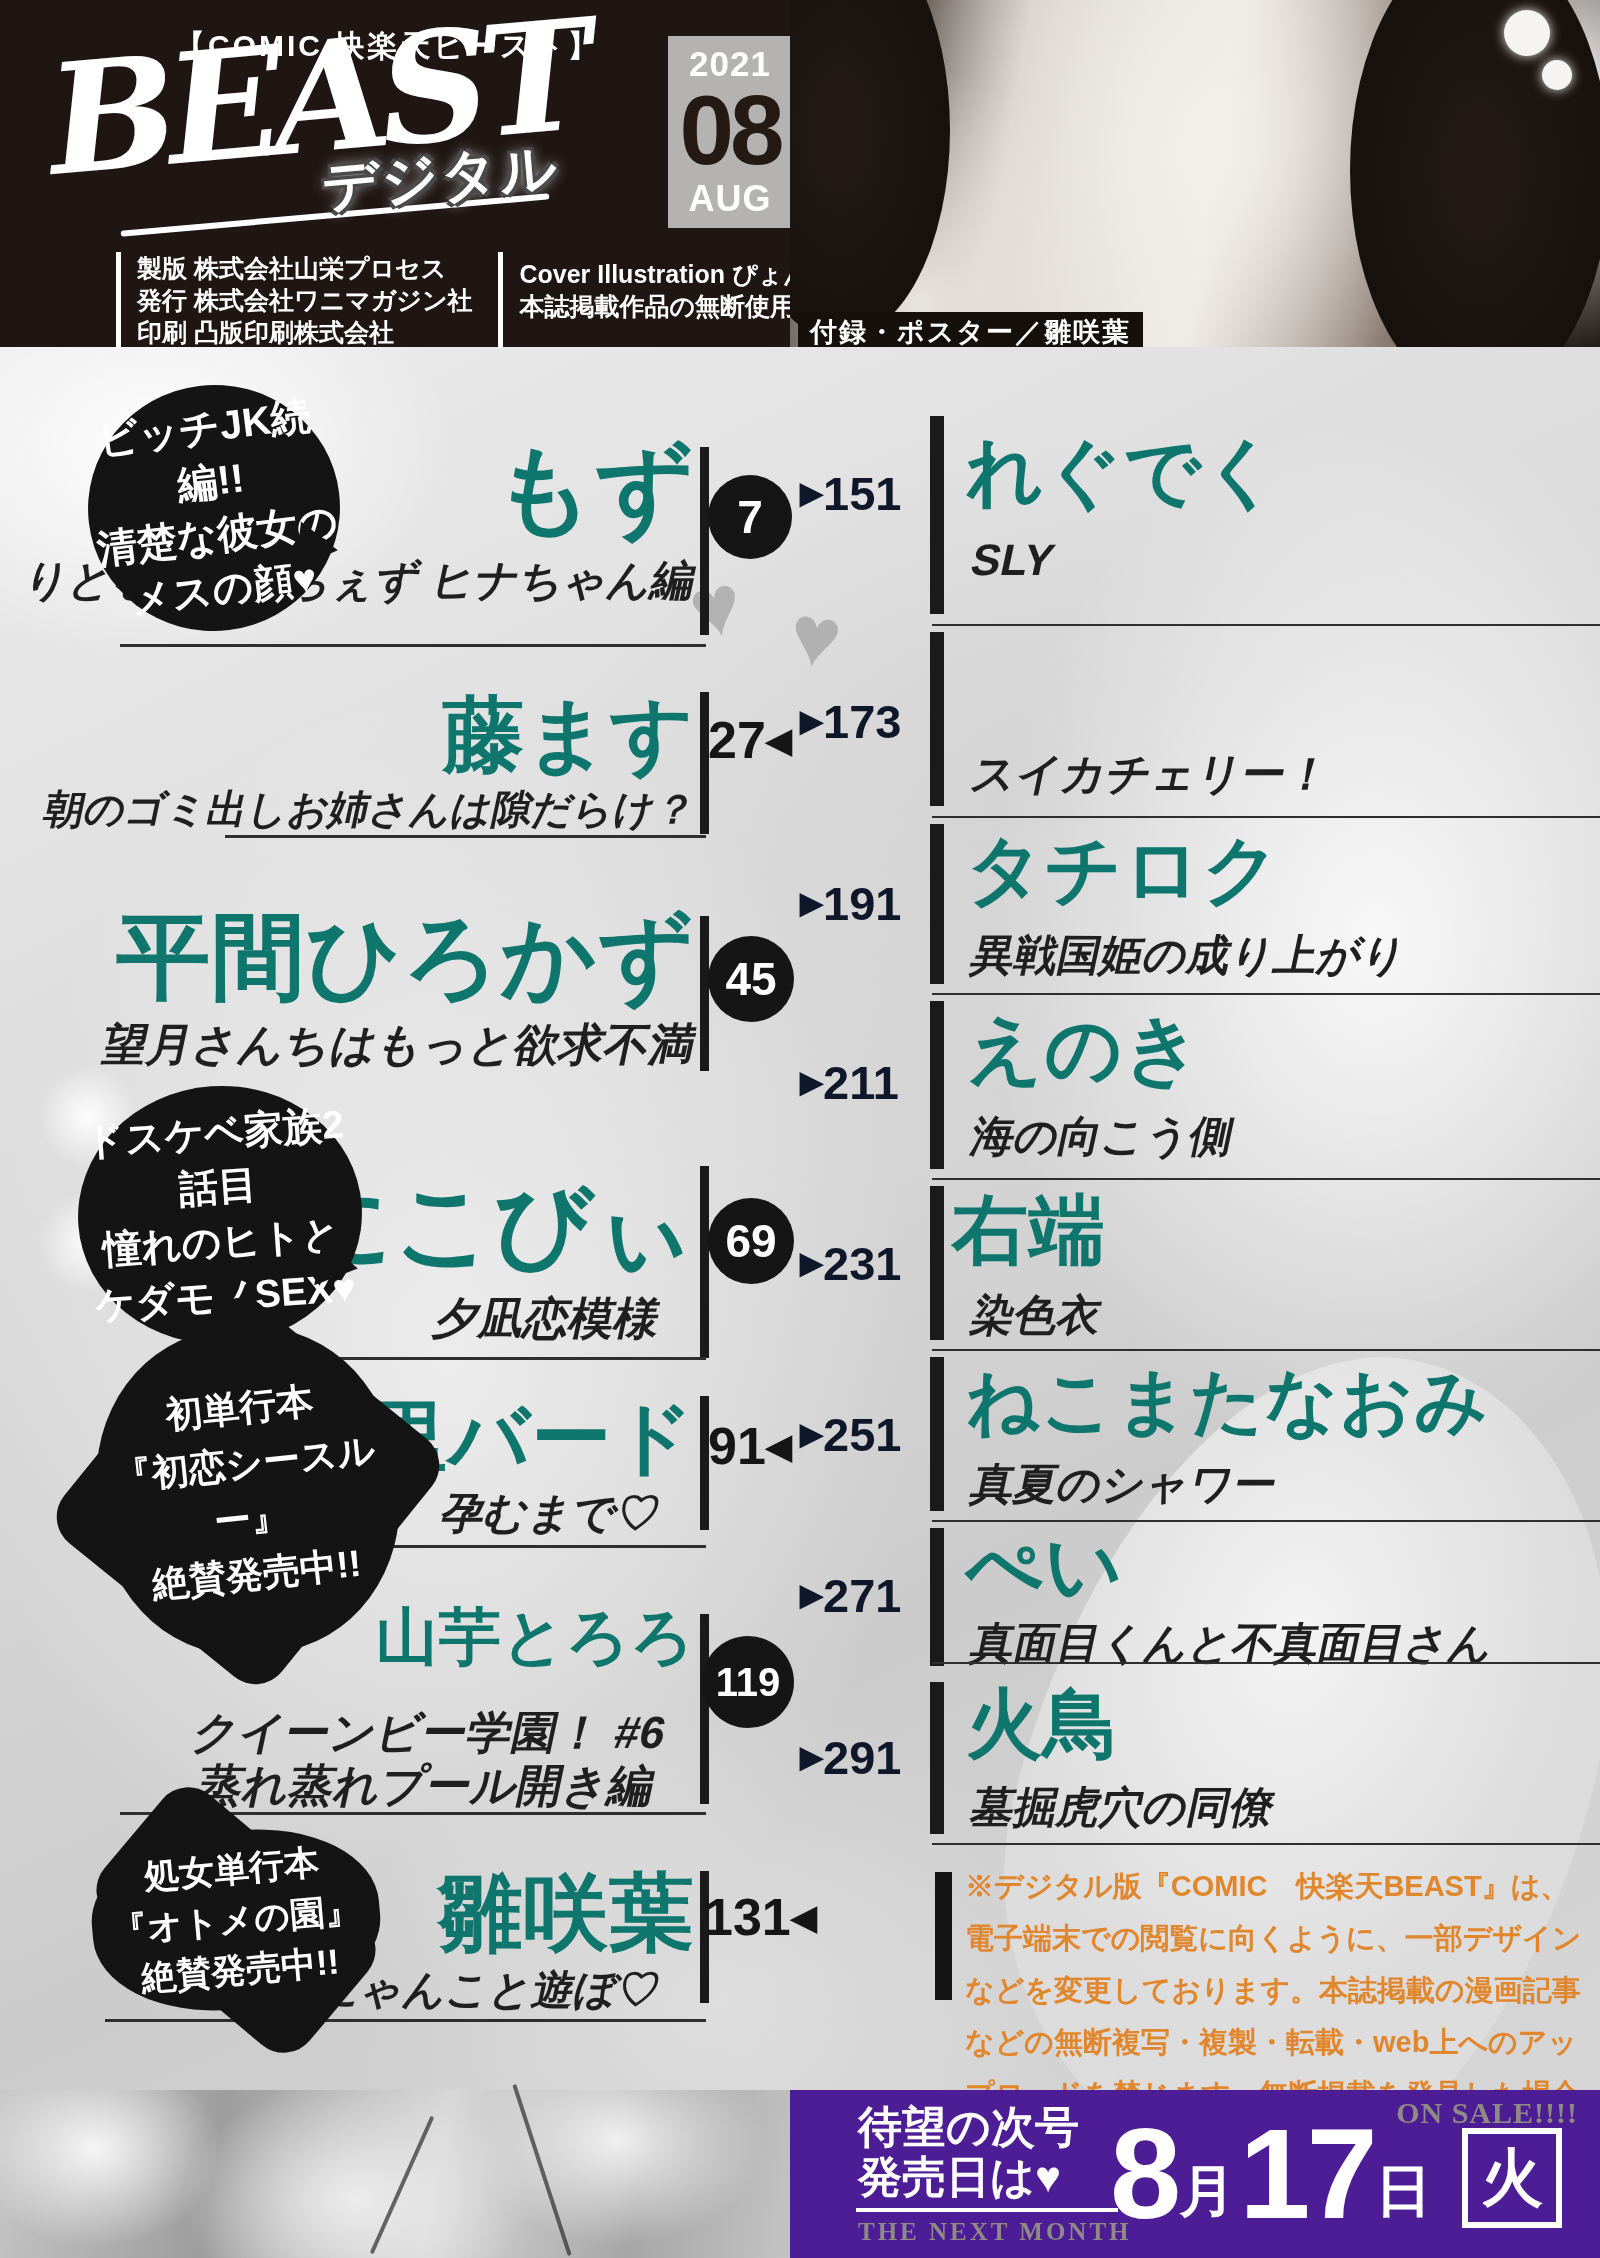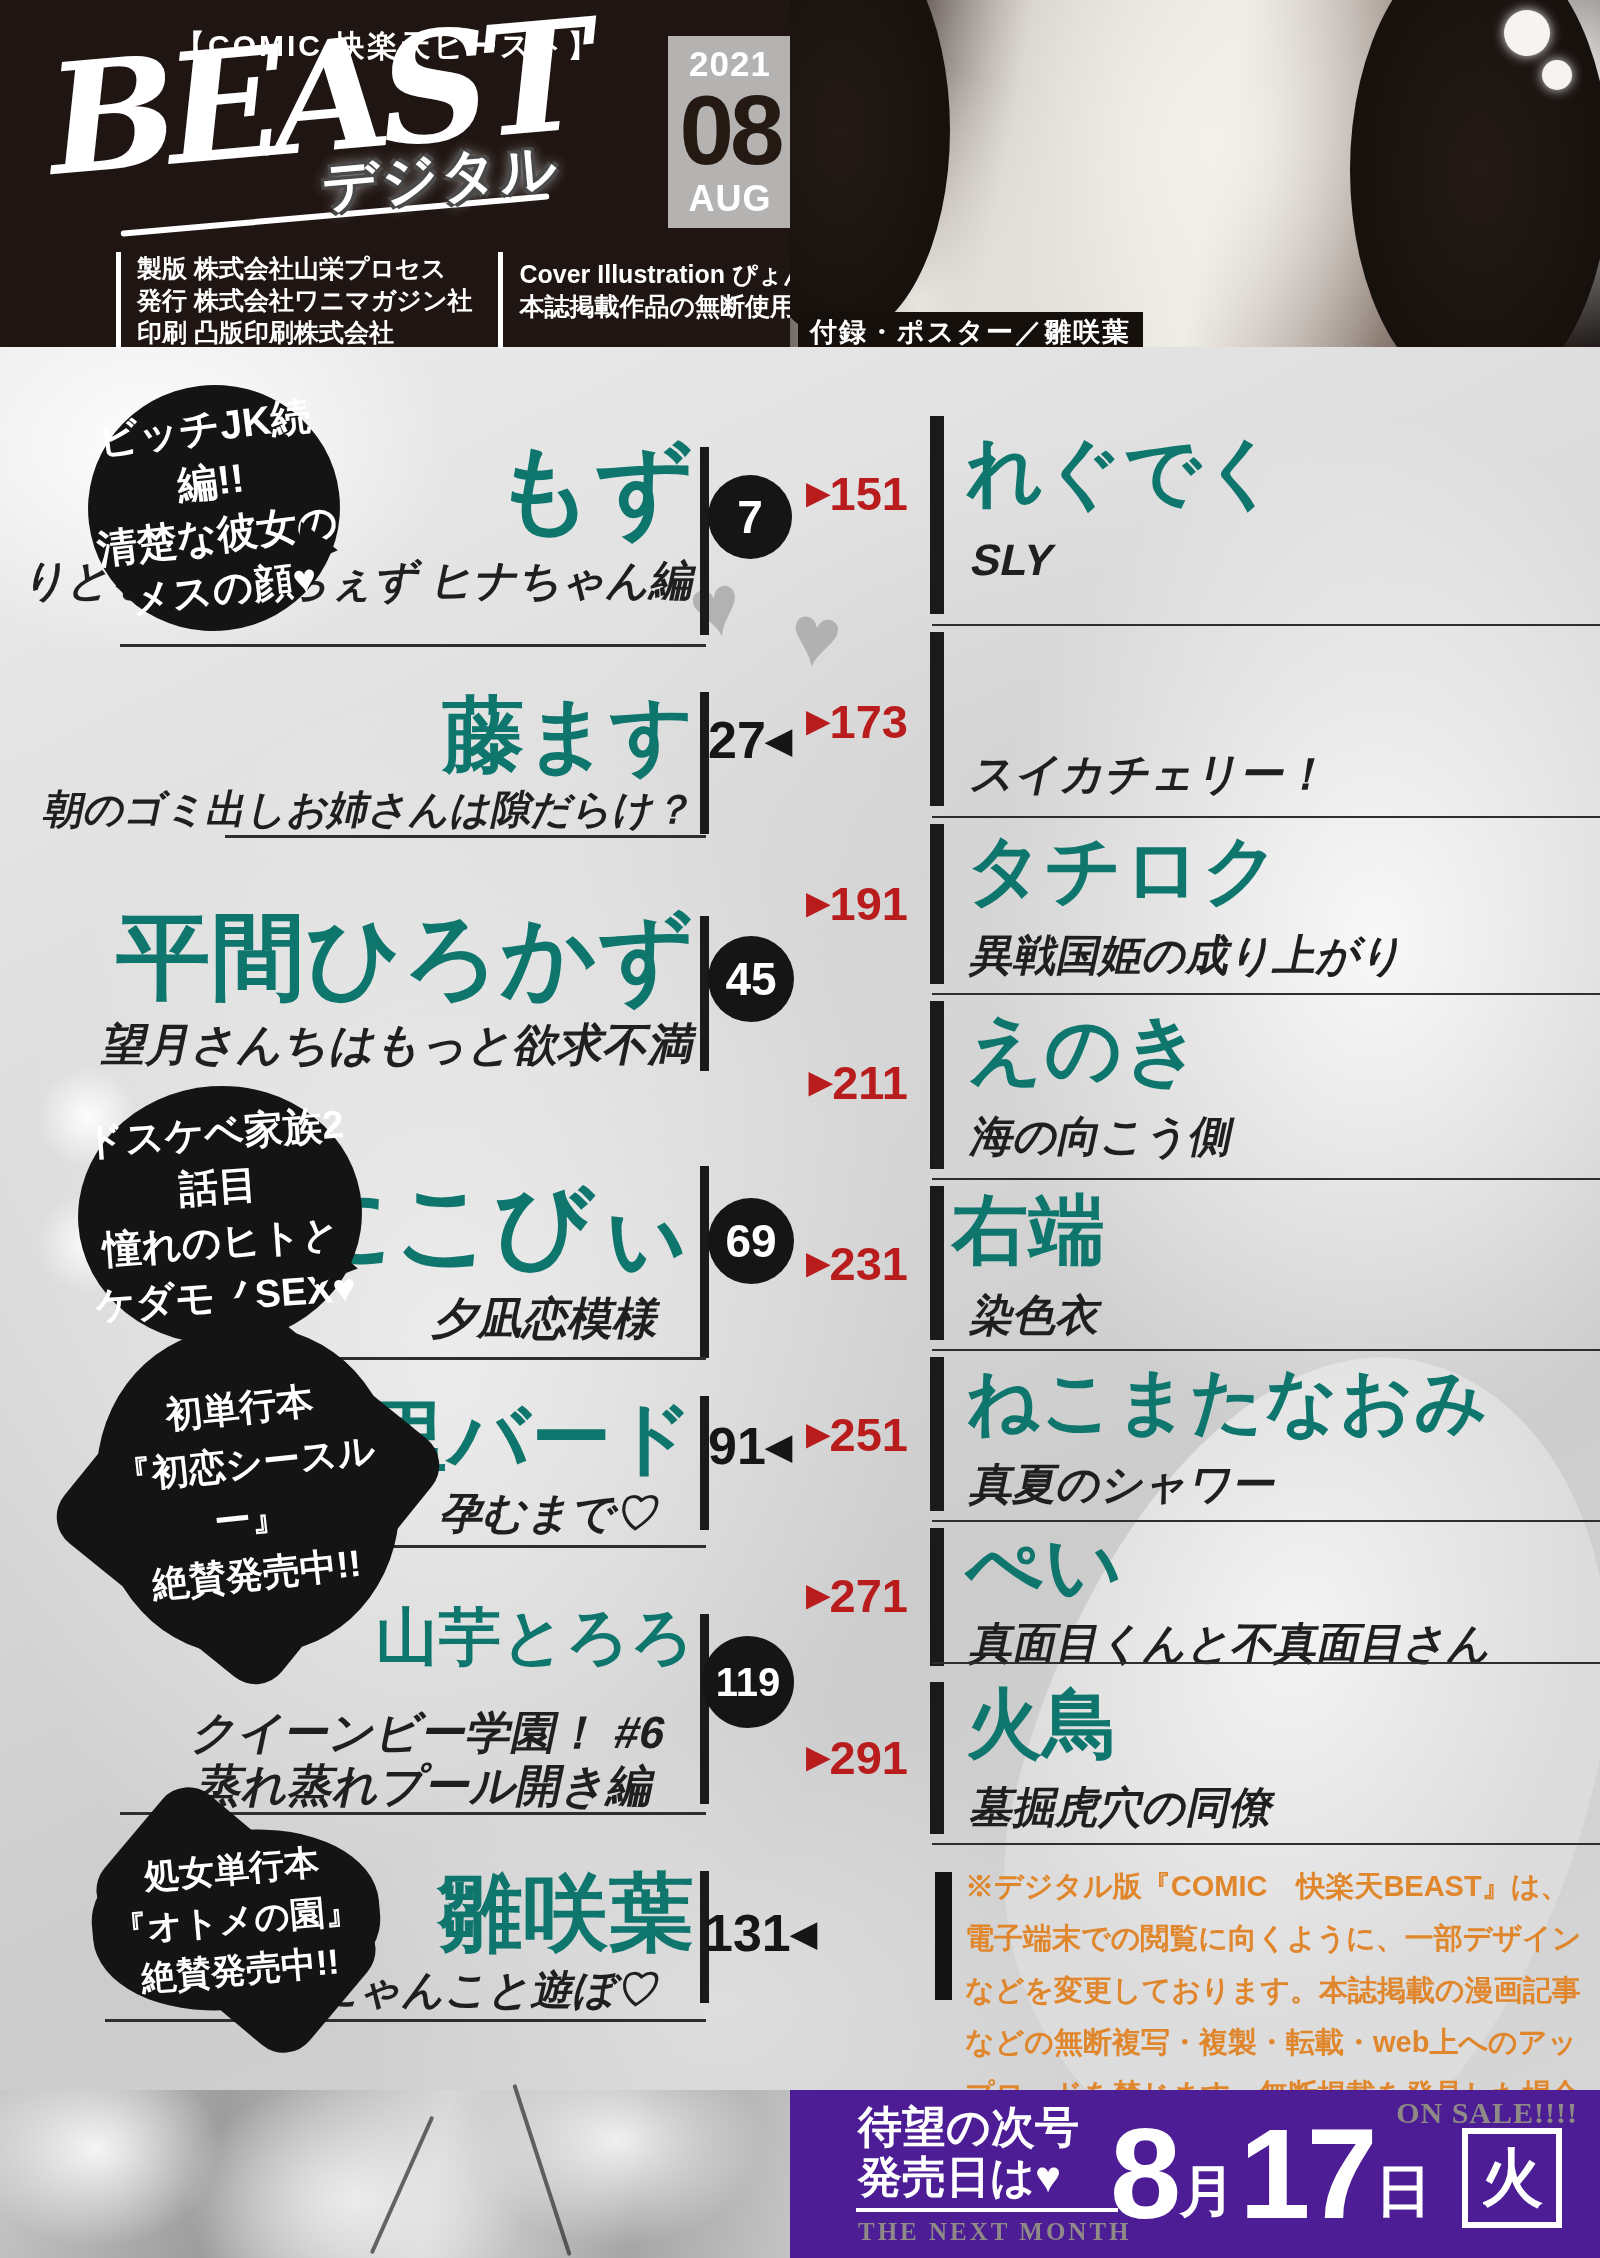--- a/index.html
+++ b/index.html
@@ -79,21 +79,21 @@
   .r-entry .vbar { left:130px; width:14px; }
   .sep { position:absolute; background:#2e2e2e; height:3px; bottom:0; }
   .r-entry .sep { left:132px; width:668px; height:2px; }
   .pbubble { position:absolute; background:#151515; border-radius:50%; color:#fff; font-weight:900;
     display:flex; align-items:center; justify-content:center; z-index:4; }
   .pbubble::before { content:""; position:absolute; left:-15px; top:50%; margin-top:-13px;
     border:13px solid transparent; border-right:17px solid #151515; }
   .parrow { position:absolute; font-weight:900; color:#161616; white-space:nowrap; z-index:4; }
   .parrow .num { font-size:52px; }
   .parrow .arr { font-size:34px; vertical-align:6px; }
-  .rpage { position:absolute; left:0; width:108px; text-align:right; font-weight:900; color:#b91c1c; white-space:nowrap; }
+  .rpage { position:absolute; left:0; width:108px; font-weight:900; color:#0f172a; white-space:nowrap; }
   .rpage .arr { font-size:30px; vertical-align:7px; }
   .rpage .num { font-size:47px; }
   .speech { position:absolute; background:#141414; color:#fff; font-weight:900; text-align:center;
     border-radius:50%; display:flex; align-items:center; justify-content:center; white-space:pre-line; z-index:6; }
   .speech::after { content:""; position:absolute; right:-16px; bottom:44px; border:24px solid transparent;
     border-left:40px solid #141414; transform:rotate(14deg); }
   .burst { position:absolute; z-index:6; }
   .burst::before { content:""; position:absolute; inset:16px; background:#141414; border-radius:34px; transform:rotate(45deg); }
   .burst::after  { content:""; position:absolute; inset:6px;  background:#141414; border-radius:46%; }
   .burst .btext { position:absolute; inset:0; display:flex; align-items:center; justify-content:center;
@@ -238,21 +238,21 @@
 
   <div class="l-entry" style="top:1815px; height:207px;">
     <div class="burst" style="left:86px; top:10px; width:300px; height:190px; transform:rotate(-5deg);">
       <div class="btext" style="font-size:35px; line-height:1.45;">処女単行本
 『オトメの園』
 絶賛発売中!!</div>
     </div>
     <div class="author" style="top:55px; font-size:85px;">雛咲葉</div>
     <div class="subtitle" style="top:150px; font-size:42px; right:140px;"><span class="slant">にゃんこと遊ぼ♡</span></div>
     <div class="vbar" style="top:56px; height:132px;"></div>
-    <div class="parrow" style="left:704px; top:72px;margin-top:16px;">
+    <div class="parrow" style="left:704px; top:72px;">
       <span class="num">131</span><span class="arr">◀</span>
     </div>
     <div class="sep" style="left:105px; width:601px;"></div>
   </div>
 
   <div class="r-entry" style="top:412px; height:214px;">
     <div class="rpage" style="top:54px;"><span class="arr">▶</span><span class="num">151</span></div>
     <div class="vbar" style="top:4px; height:198px;"></div>
     <div class="author" style="left:166px; top:22px; font-size:76px;">れぐでく</div>
     <div class="subtitle" style="left:172px; top:122px; font-size:44px;"><span class="slant">SLY</span></div>

